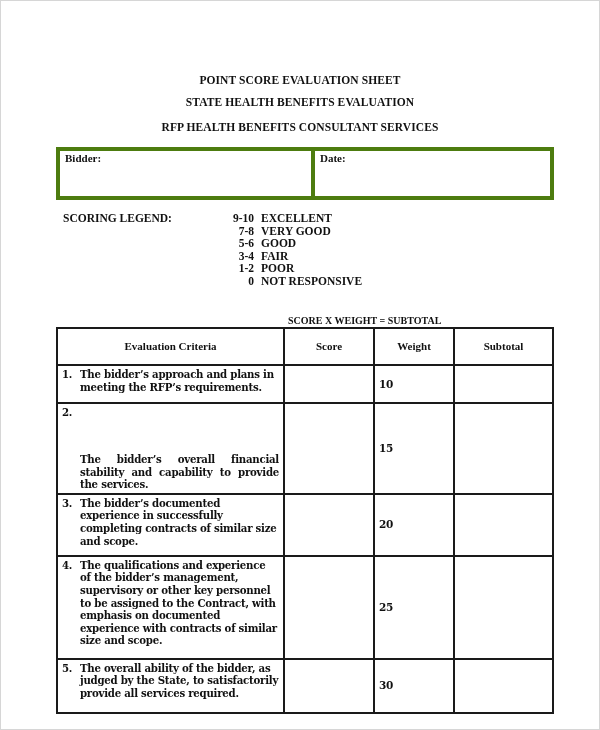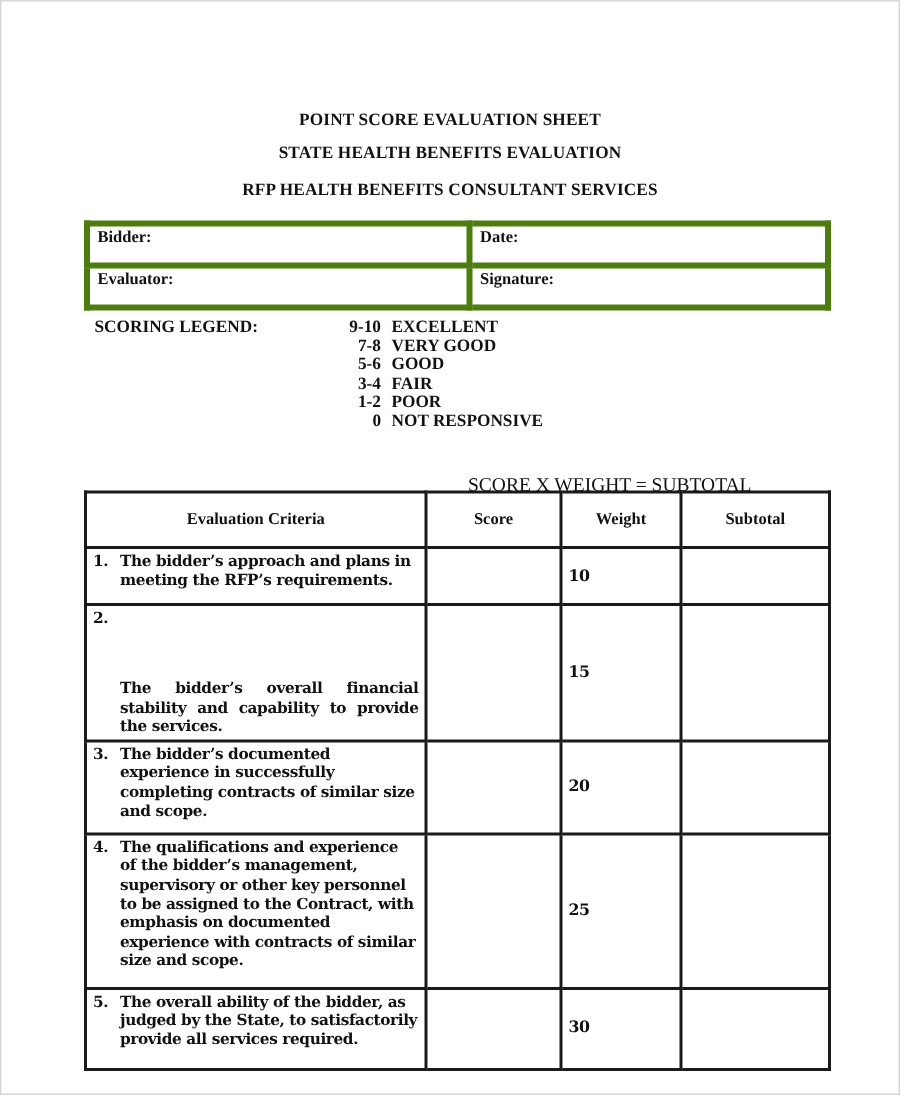--- a/index.html
+++ b/index.html
@@ -32,21 +32,21 @@
     .legend { position: absolute; left: 63px; top: 212px; font-weight: bold; font-size: 11.5px; }
     .legend-label { position: absolute; left: 0; top: 0; white-space: nowrap; }
     .legend-rows { position: absolute; left: 150px; top: 0; }
     .legend-row { position: relative; height: 12.6px; white-space: nowrap; }
     .legend-range { position: absolute; right: 0; width: 48px; left: 0; text-align: right; }
     .legend-desc { position: absolute; left: 48px; }
     .legend-row .legend-range { width: 25px; text-align: right; margin-left: 16px; }
     .legend-row .legend-desc { left: 48px; }
 
     .formula {
-      position: absolute; left: 312px; top: 315px; font-weight: normal; font-size: 13px; white-space: nowrap;
+      position: absolute; left: 288px; top: 315px; font-weight: bold; font-size: 10px; white-space: nowrap;
     }
 
     .eval-table {
       position: absolute; left: 56px; top: 327px; width: 496px;
       border-collapse: collapse; table-layout: fixed;
     }
     .eval-table th, .eval-table td { border: 2px solid #1a1a1a; }
     .eval-table th {
       font-weight: bold; font-size: 11px; height: 11px; padding: 12px; line-height: 11px; text-align: center;
     }
@@ -71,24 +71,20 @@
 
 <table class="info-table">
   <colgroup>
       <col style="width:255px">
       <col style="width:239px">
     </colgroup>
   <tbody>
       <tr>
     <td><span>Bidder:</span></td>
     <td><span>Date:</span></td>
-  </tr>
-  <tr>
-    <td><span>Evaluator:</span></td>
-    <td><span>Signature:</span></td>
   </tr>
 </tbody>
   </table>
 
 <div class="legend">
   <div class="legend-label">SCORING LEGEND:</div>
   <div class="legend-rows">
     <div class="legend-row">
       <span class="legend-range">9-10</span>
       <span class="legend-desc">EXCELLENT</span>

